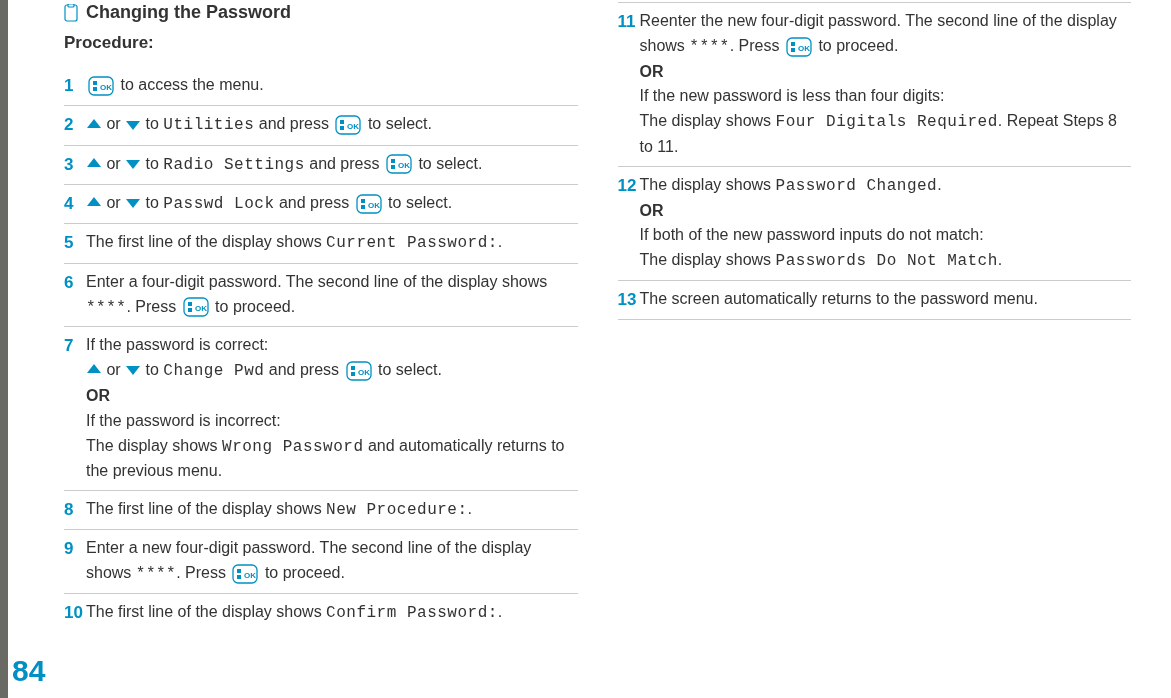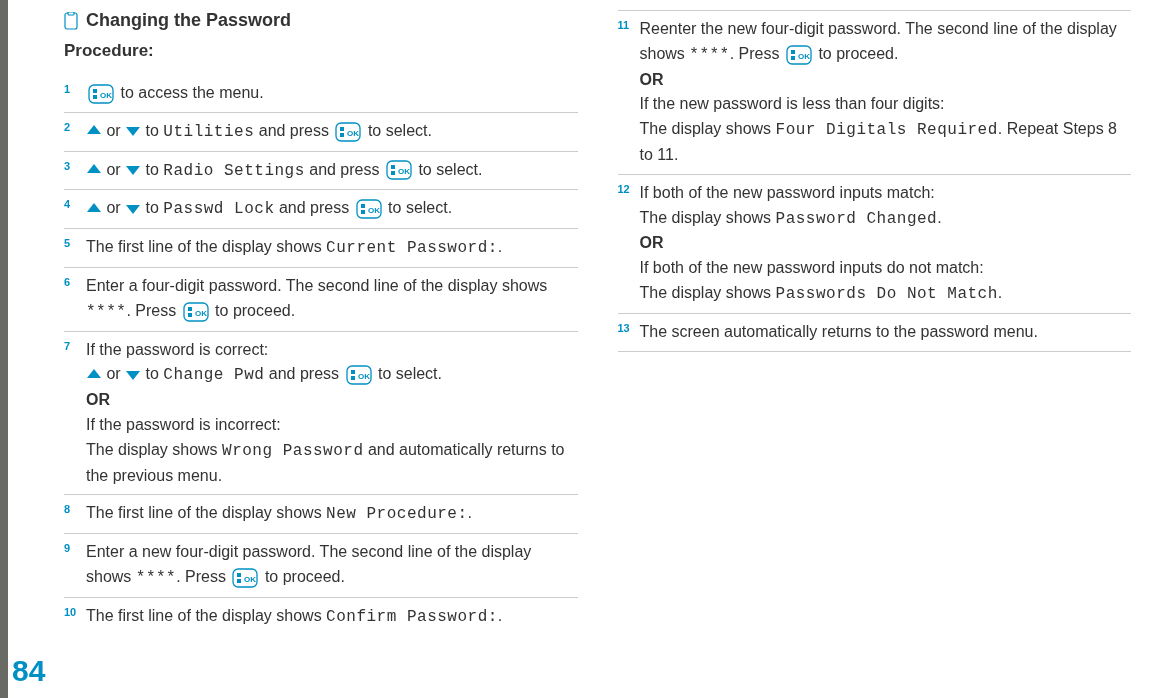--- a/index.html
+++ b/index.html
@@ -10,21 +10,21 @@
     color: #333;
     background: #fff;
     width: 1171px;
     height: 698px;
     position: relative;
     overflow: hidden;
   }
   .page {
     display: flex;
     height: 100%;
-    padding: 10px 40px 10px 24px;
+    padding: 2px 40px 10px 24px;
     box-sizing: border-box;
   }
   .column {
     flex: 1;
     box-sizing: border-box;
   }
   .col-left {
     padding-right: 20px;
     padding-left: 40px;
   }
@@ -47,21 +47,21 @@
   .step {
     display: flex;
     margin-bottom: 0;
     border-bottom: 1px solid #ccc;
     padding: 6px 0 6px 0;
     line-height: 1.55;
   }
   .step-number {
     color: #0090c3;
     font-weight: bold;
-    font-size: 11px;
+    font-size: 17px;
     width: 22px;
     flex-shrink: 0;
   }
   .step-body {
     flex: 1;
   }
   .mono {
     font-family: "Courier New", monospace;
     font-size: 16px;
     letter-spacing: 0.5px;
@@ -275,21 +275,20 @@
         <div>If the new password is less than four digits:</div>
         <div>
           <span>The display shows </span><span class="mono">Four Digitals Required</span><span>. Repeat Steps 8 to 11.</span>
         </div>
       </div>
     </div>
 
     <div class="step">
       <div class="step-number">12</div>
       <div class="step-body">
-        <div>If both of the new password inputs match:</div>
         <div>
           <span>The display shows </span><span class="mono">Password Changed</span><span>.</span>
         </div>
         <div class="or-line">OR</div>
         <div>If both of the new password inputs do not match:</div>
         <div>
           <span>The display shows </span><span class="mono">Passwords Do Not Match</span><span>.</span>
         </div>
       </div>
     </div>

